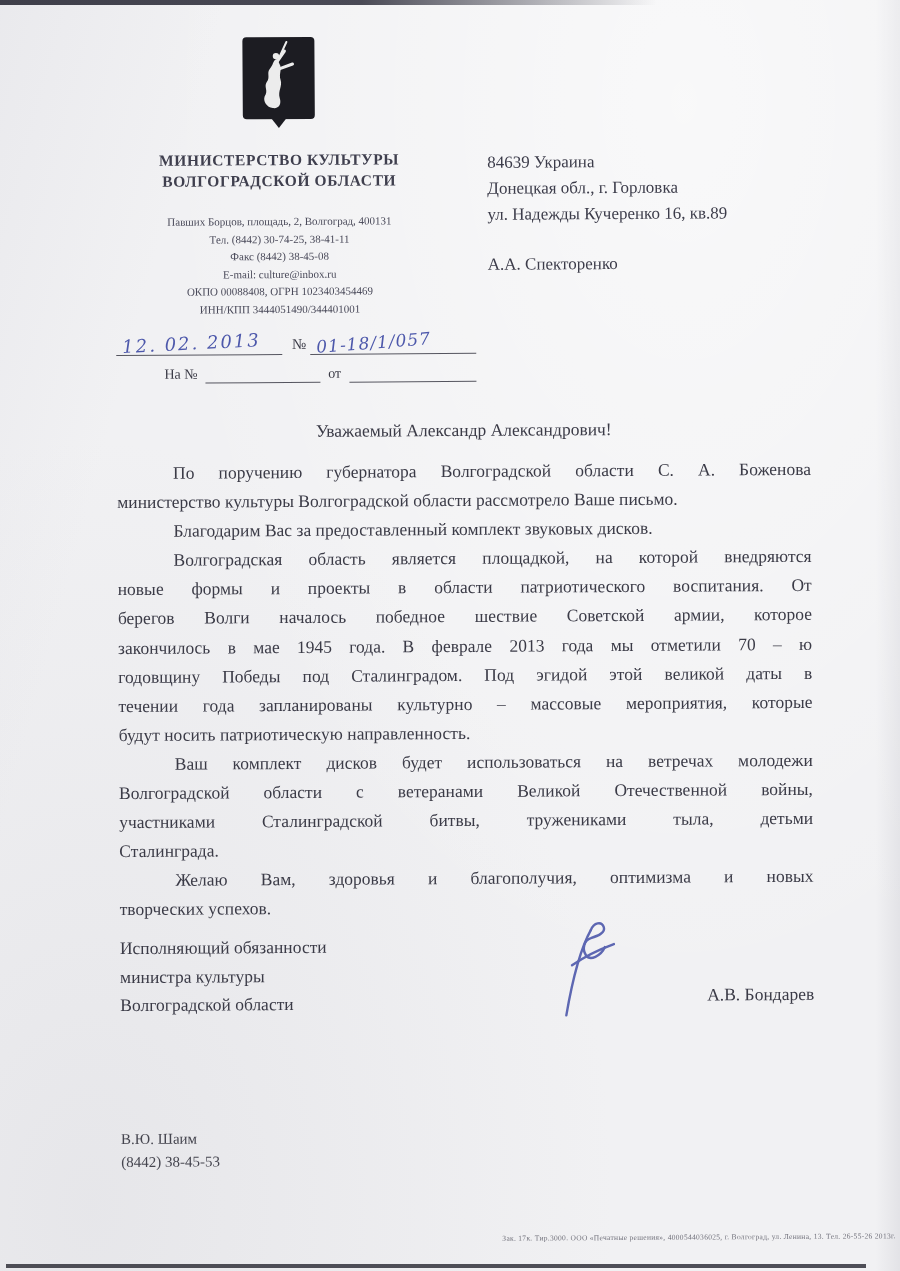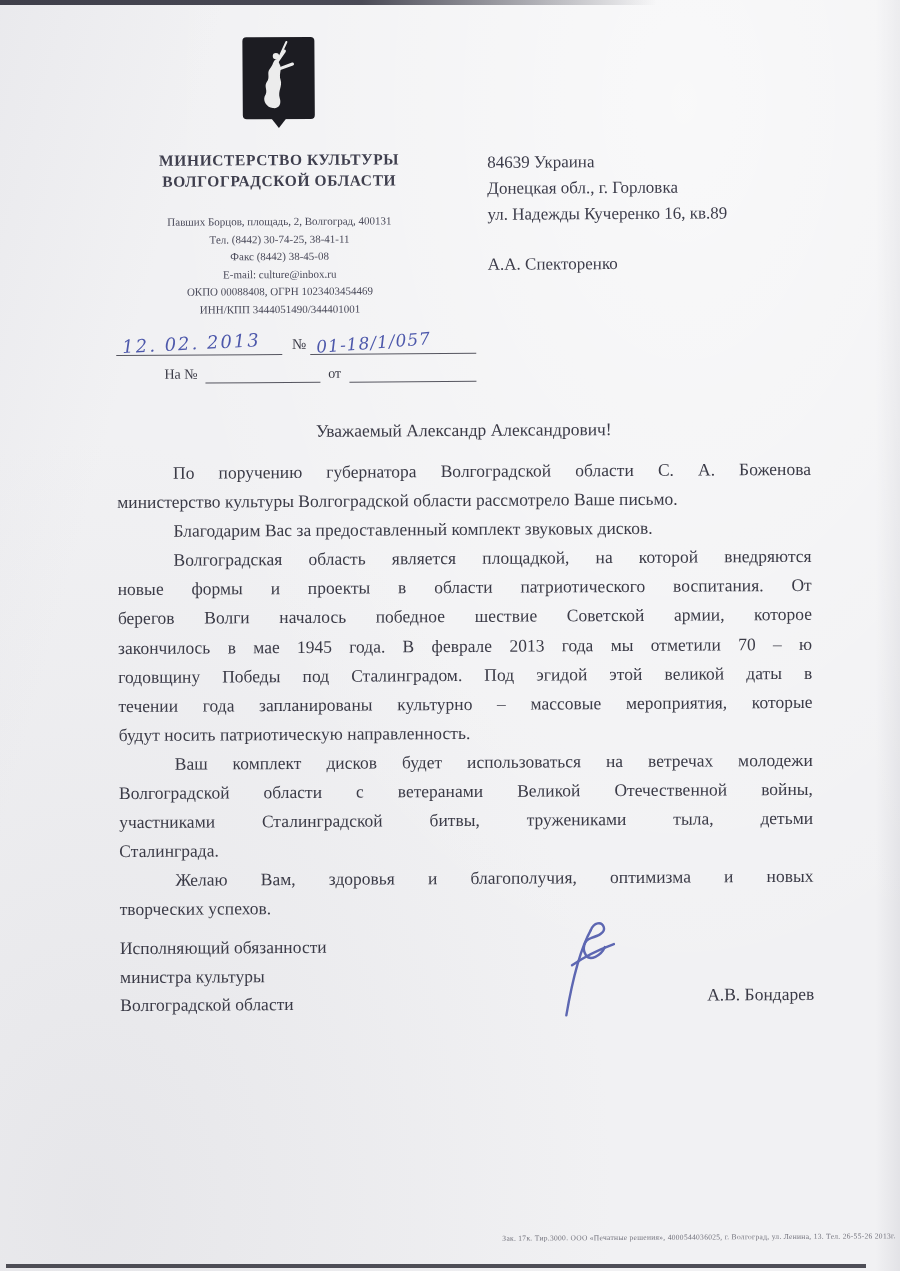--- a/index.html
+++ b/index.html
@@ -154,18 +154,22 @@
       <svg class="sig-scribble" viewBox="0 0 90 100">
         <g stroke="#4d58ab" stroke-width="2.4" fill="none" stroke-linecap="round" opacity="0.9">
           <path d="M28 96 C33 68 41 32 53 11"></path>
           <path d="M53 11 C56 3 64 2 66 8 C68 14 59 17 53 19 C46 21 44 30 48 36 C52 42 63 37 67 28"></path>
           <path d="M34 46 C47 37 62 30 76 25"></path>
         </g>
       </svg>
       <div class="sig-name">А.В. Бондарев</div>
     </div>
 
+    <div class="executor">
+      <div>В.Ю. Шаим</div>
+      <div>(8442) 38-45-53</div>
+    </div>
 
     <div class="print-line">Зак. 17к. Тир.3000. ООО «Печатные решения», 4000544036025, г. Волгоград, ул. Ленина, 13. Тел. 26-55-26 2013г.</div>
   </div>
 
   <div class="scan-strip-bottom"></div>
 </div>
 
 </body></html>

